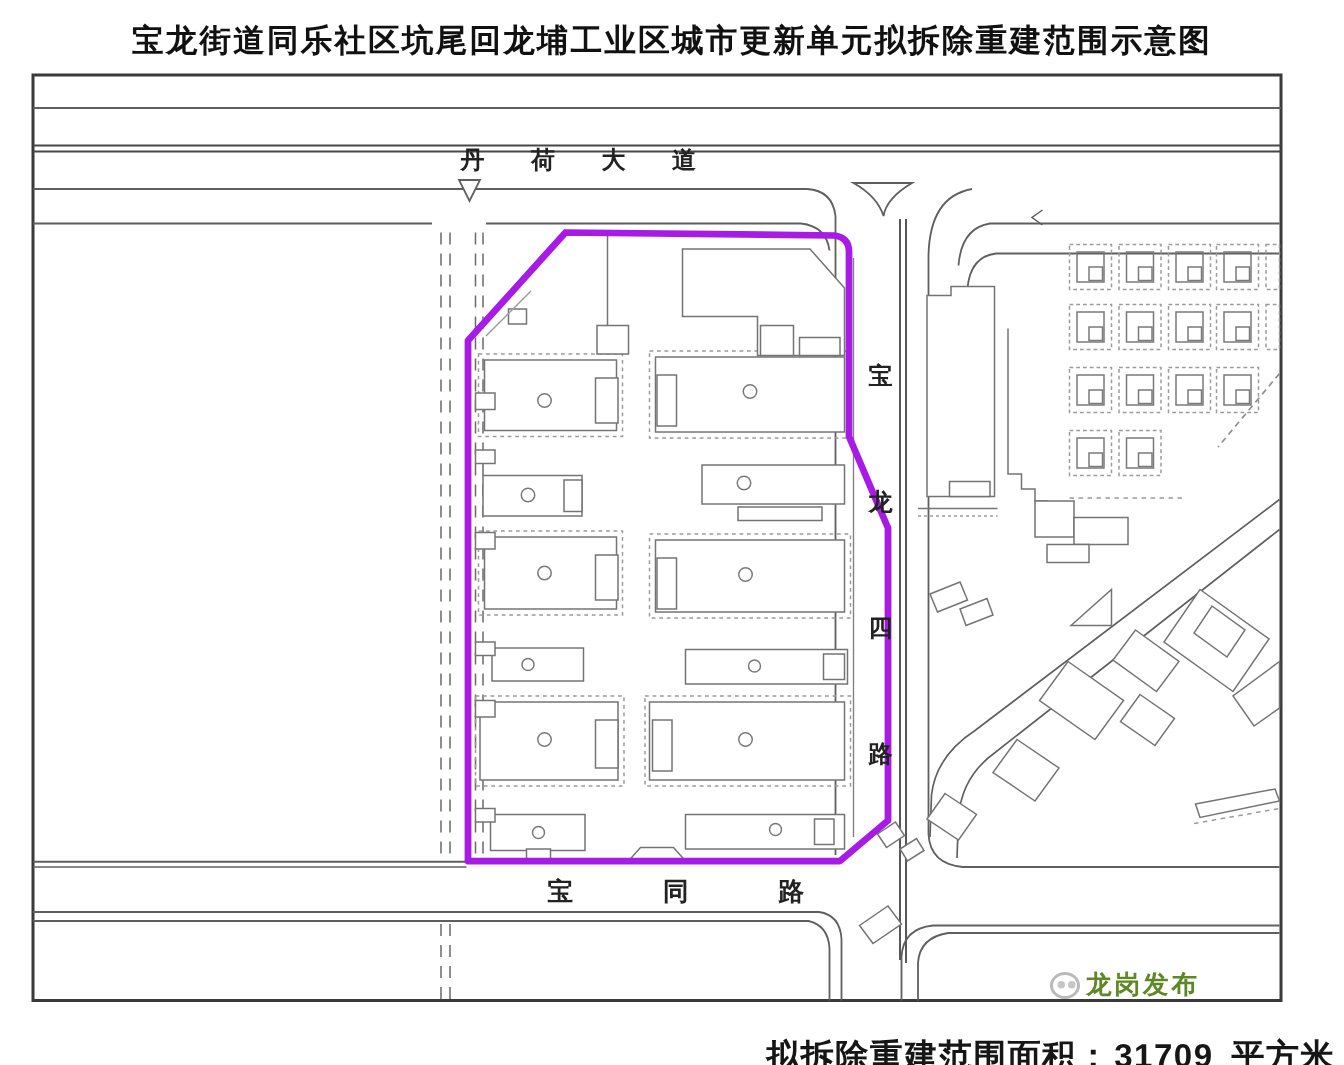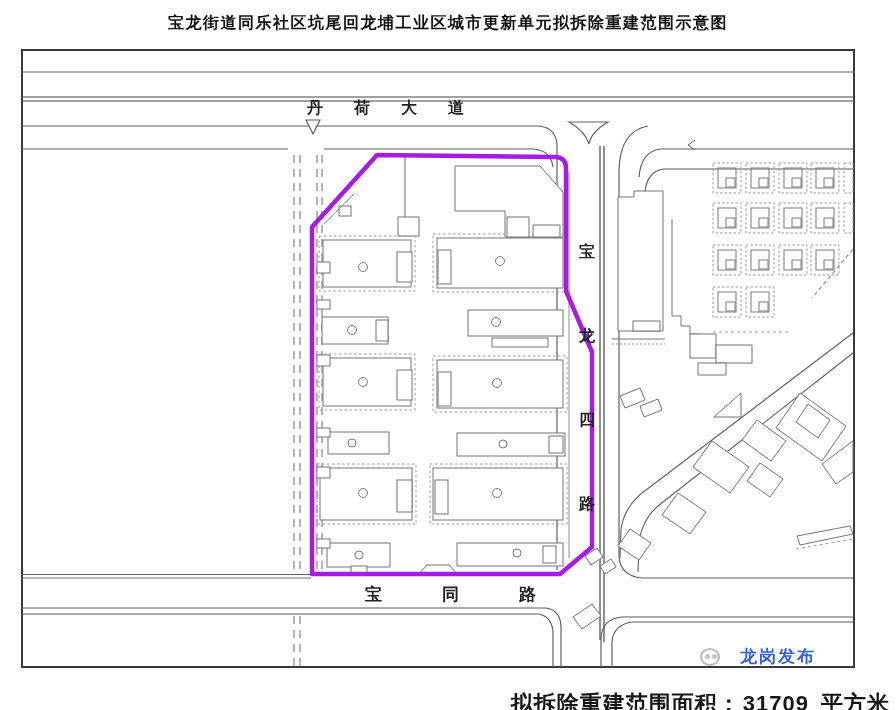--- a/index.html
+++ b/index.html
@@ -2,37 +2,37 @@
 <html><head>
 <meta charset="utf-8">
 <style>
   html,body{margin:0;padding:0;background:#ffffff;}
   .stage{
     position:relative;width:896px;height:710px;background:#ffffff;overflow:hidden;
     font-family:"Liberation Sans","DejaVu Sans",sans-serif;color:#1a1a1a;
   }
   .map-title{
     position:absolute;top:13px;left:0;width:896px;text-align:center;
-    font-size:16px;font-weight:bold;letter-spacing:1.5px;color:#111;white-space:nowrap;z-index:3;
+    font-size:21px;font-weight:bold;letter-spacing:1.5px;color:#111;white-space:nowrap;z-index:3;
   }
   svg.map{position:absolute;left:0;top:0;z-index:1;}
   .road-label{position:absolute;z-index:2;font-weight:bold;color:#222;display:flex;}
   .road-label span{display:block;line-height:1;}
   .lbl-danhe{left:307px;top:100px;font-size:16px;flex-direction:row;gap:31px;}
   .lbl-baolong{left:579px;top:244px;font-size:16px;flex-direction:column;gap:68px;}
   .lbl-baotong{left:365px;top:586px;font-size:17px;flex-direction:row;gap:60px;}
   .area-caption{
     position:absolute;top:689px;left:0;right:6px;text-align:right;z-index:3;
     font-size:22px;font-weight:bold;color:#161616;white-space:nowrap;letter-spacing:1px;
   }
   .area-caption .val{margin-left:2px;}
   .area-caption .unit{margin-left:12px;}
   .watermark{
-    position:absolute;left:700px;top:645px;z-index:4;display:flex;align-items:center;gap:20px;
-    color:#1d4ed8;font-size:17px;font-weight:bold;opacity:.9;white-space:nowrap;letter-spacing:2px;
+    position:absolute;left:700px;top:645px;z-index:4;display:flex;align-items:center;gap:4px;
+    color:#4d7c0f;font-size:17px;font-weight:bold;opacity:.9;white-space:nowrap;letter-spacing:2px;
   }
   .wm-icon{
     display:inline-block;width:20px;height:18px;border:2px solid #b3b3b3;border-radius:50%;
     box-sizing:border-box;position:relative;
   }
   .wm-icon::after{
     content:"";position:absolute;left:3px;top:4px;width:5px;height:5px;border-radius:50%;
     background:#c0c0c0;box-shadow:7px 0 0 #c0c0c0;
   }
 </style>

